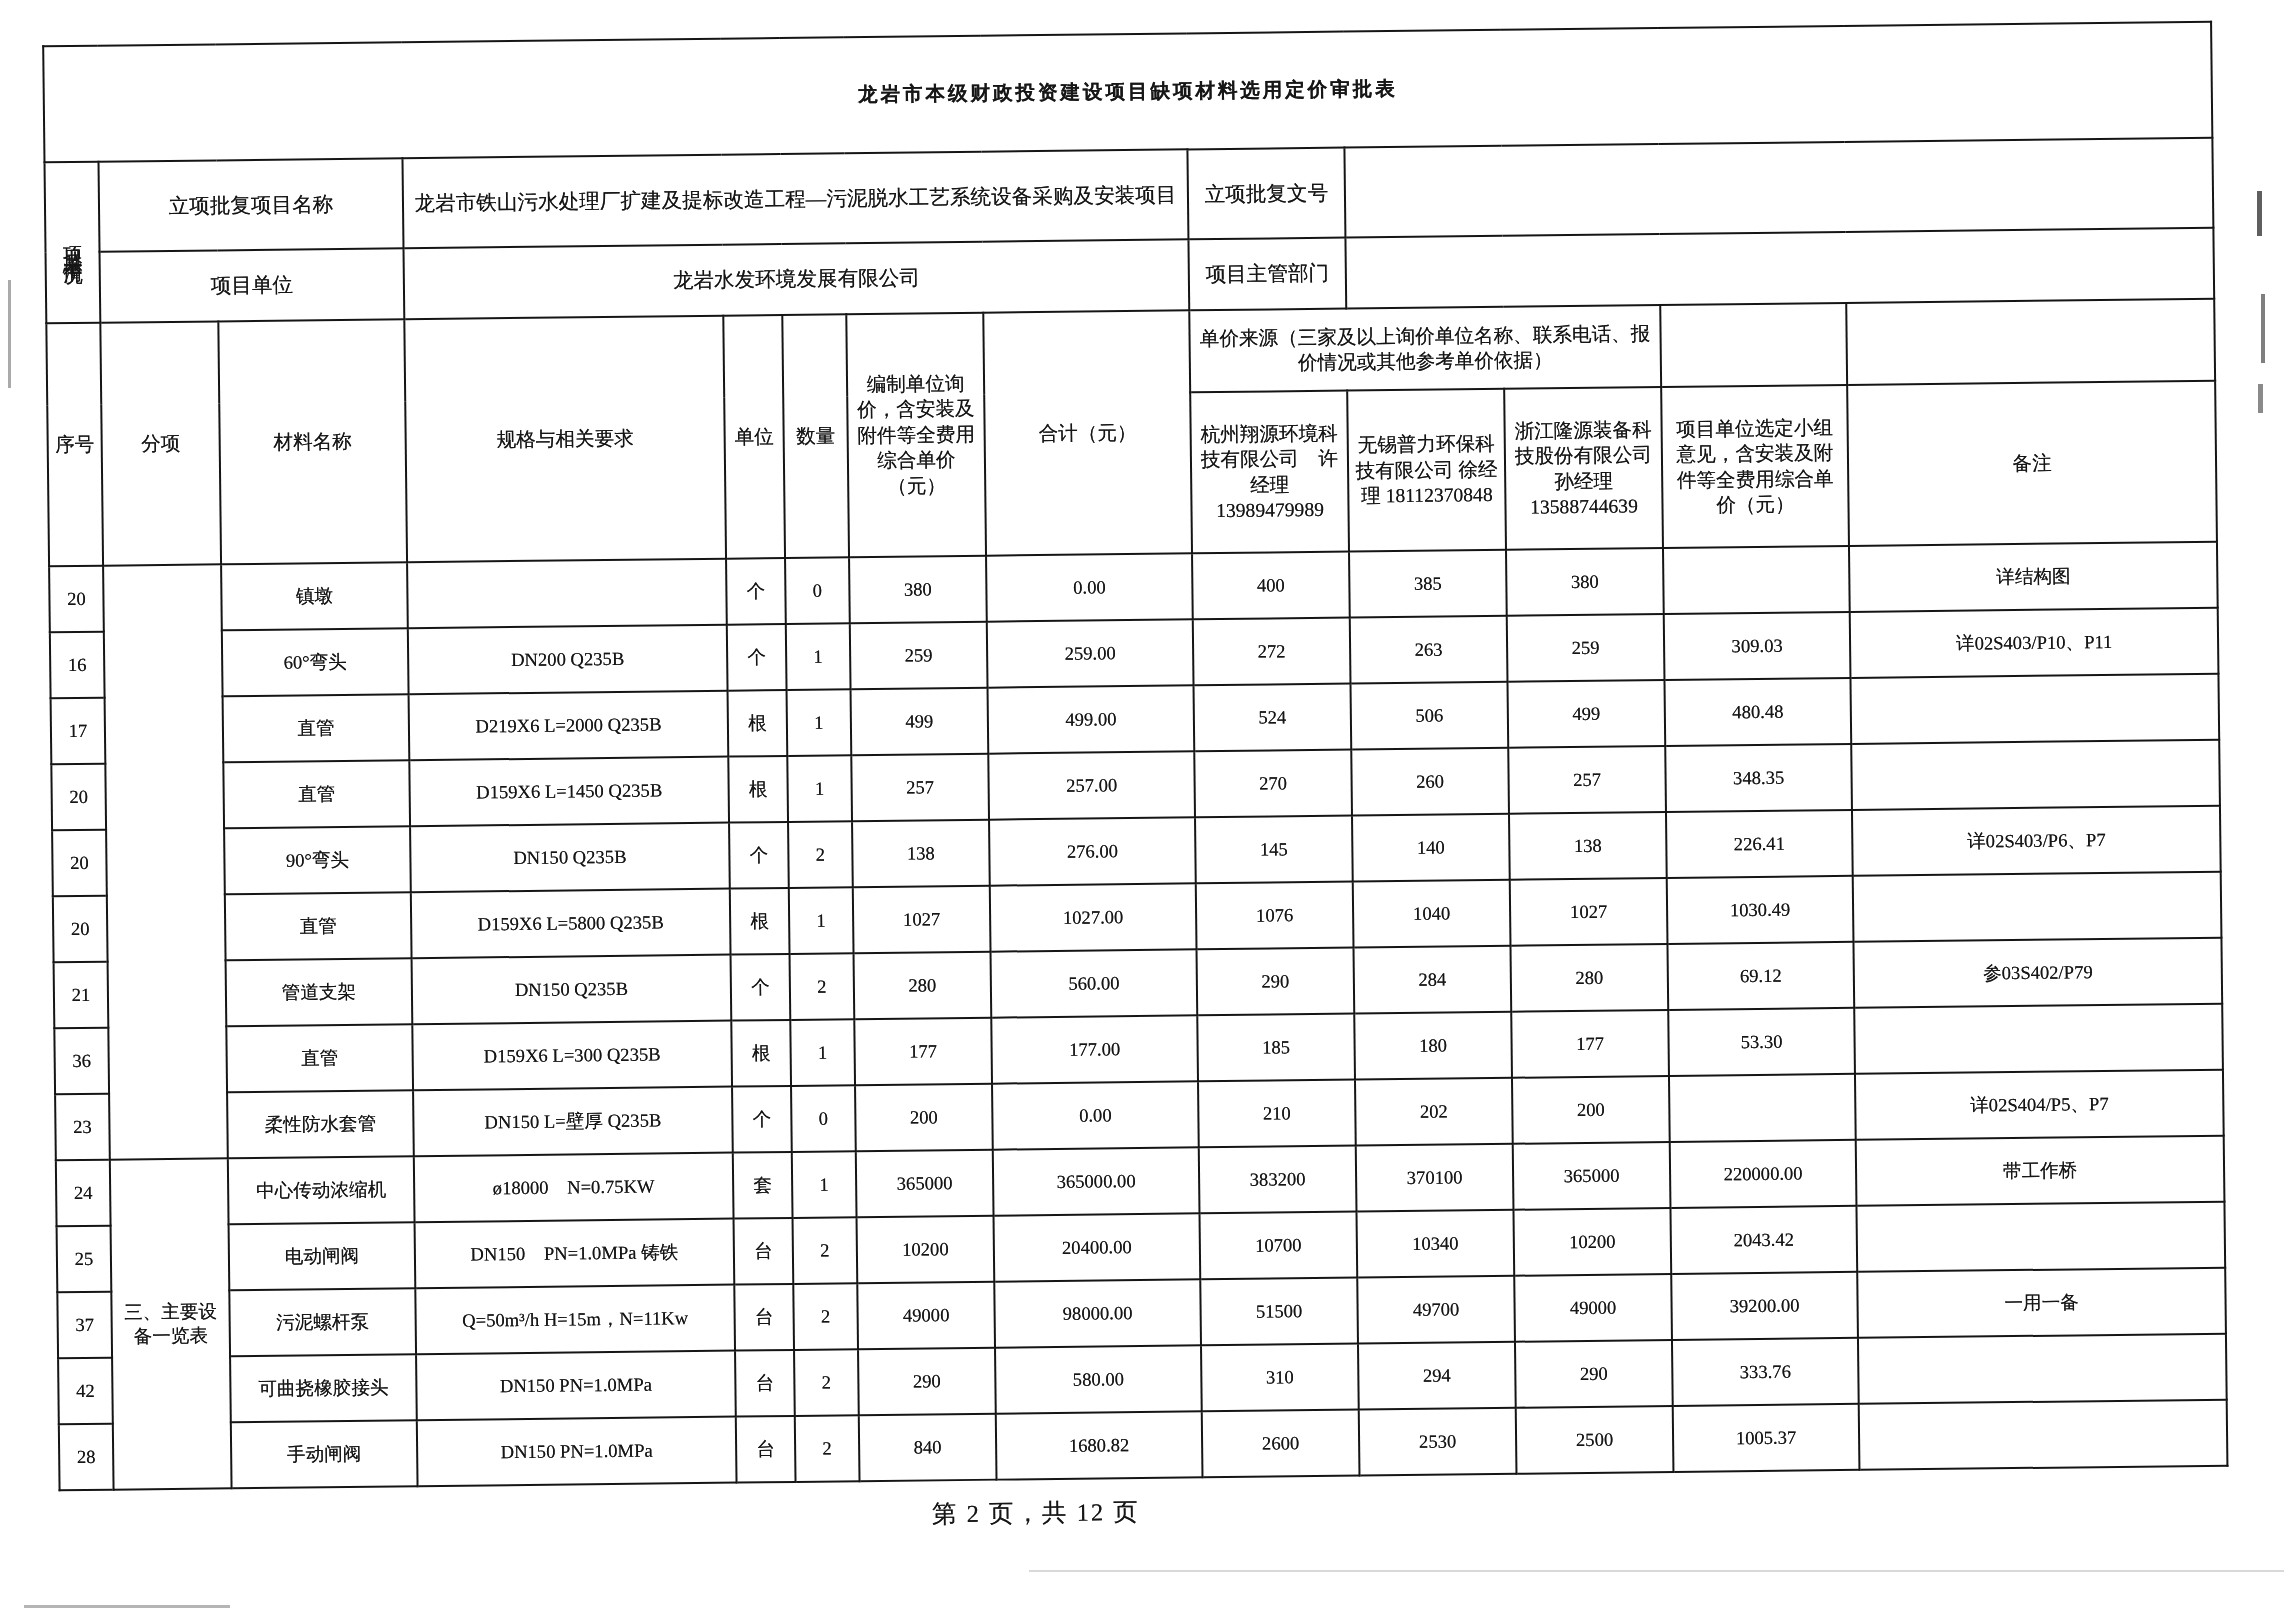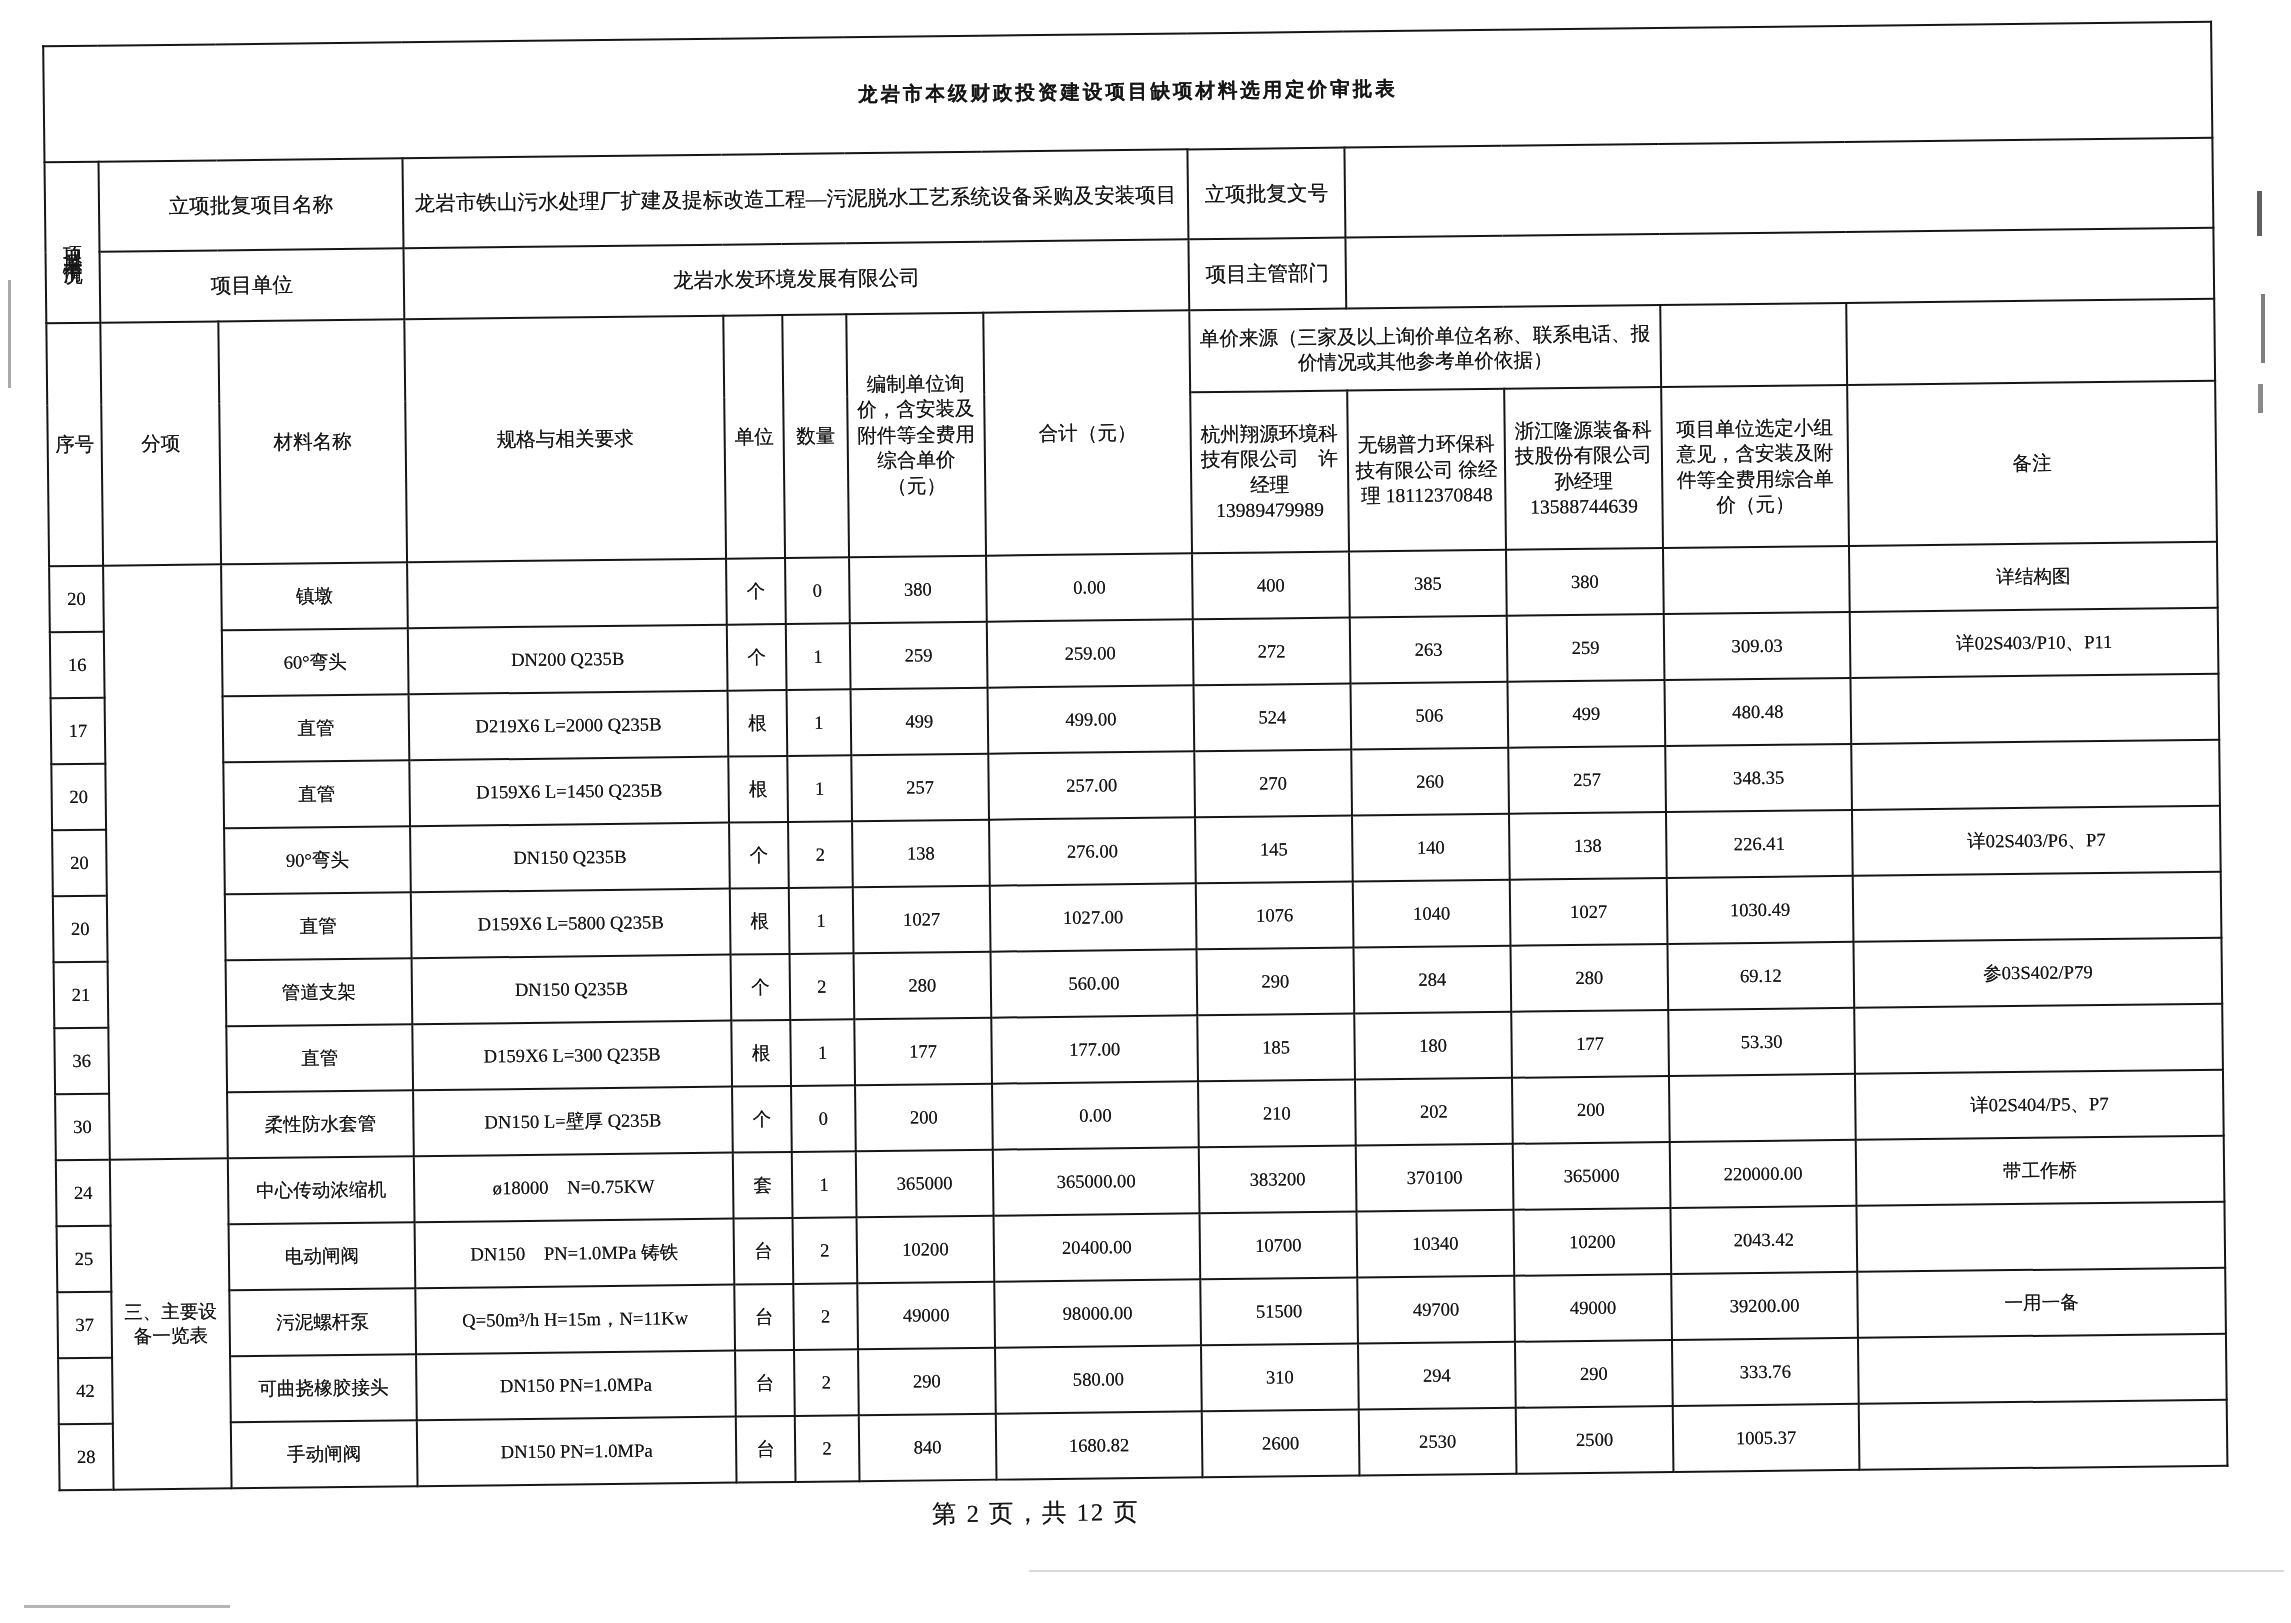--- a/index.html
+++ b/index.html
@@ -254,21 +254,21 @@
           <td>1</td>
           <td>177</td>
           <td>177.00</td>
           <td>185</td>
           <td>180</td>
           <td>177</td>
           <td>53.30</td>
           <td class="remark"></td>
         </tr>
         <tr>
-          <td>30</td>
+          <td>23</td>
           <td>柔性防水套管</td>
           <td class="spec">DN150 L=壁厚 Q235B</td>
           <td>个</td>
           <td>0</td>
           <td>200</td>
           <td>0.00</td>
           <td>210</td>
           <td>202</td>
           <td>200</td>
           <td></td>

